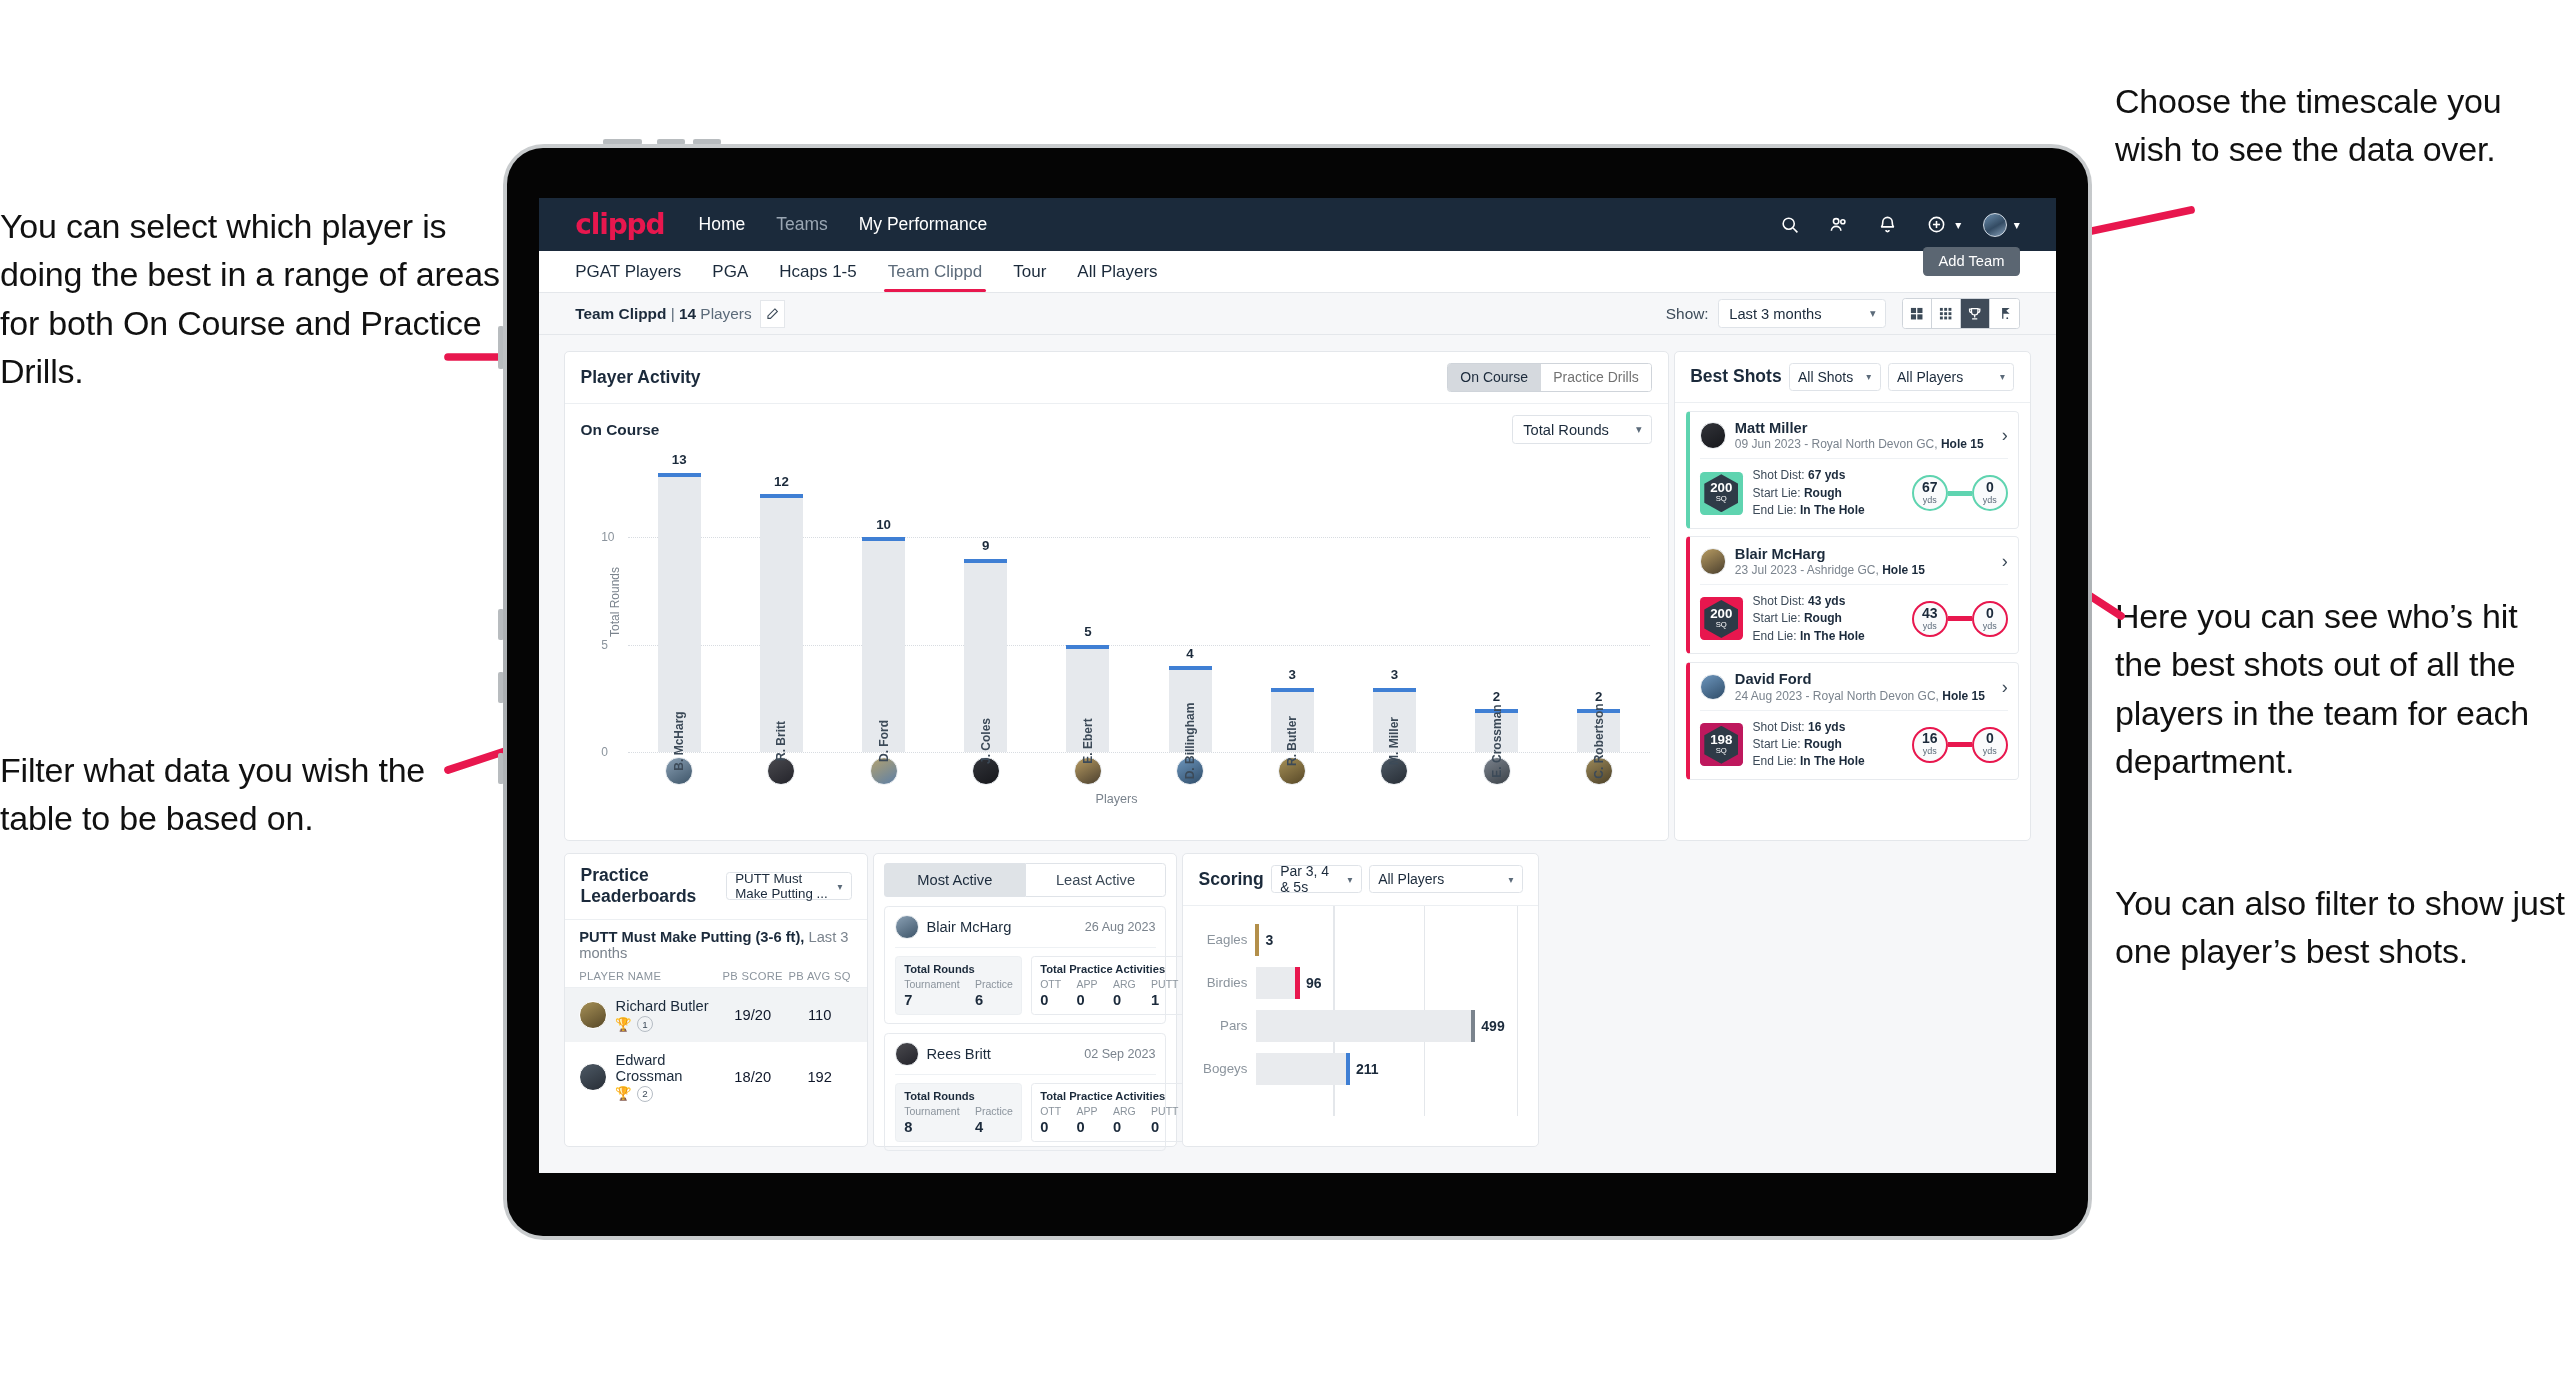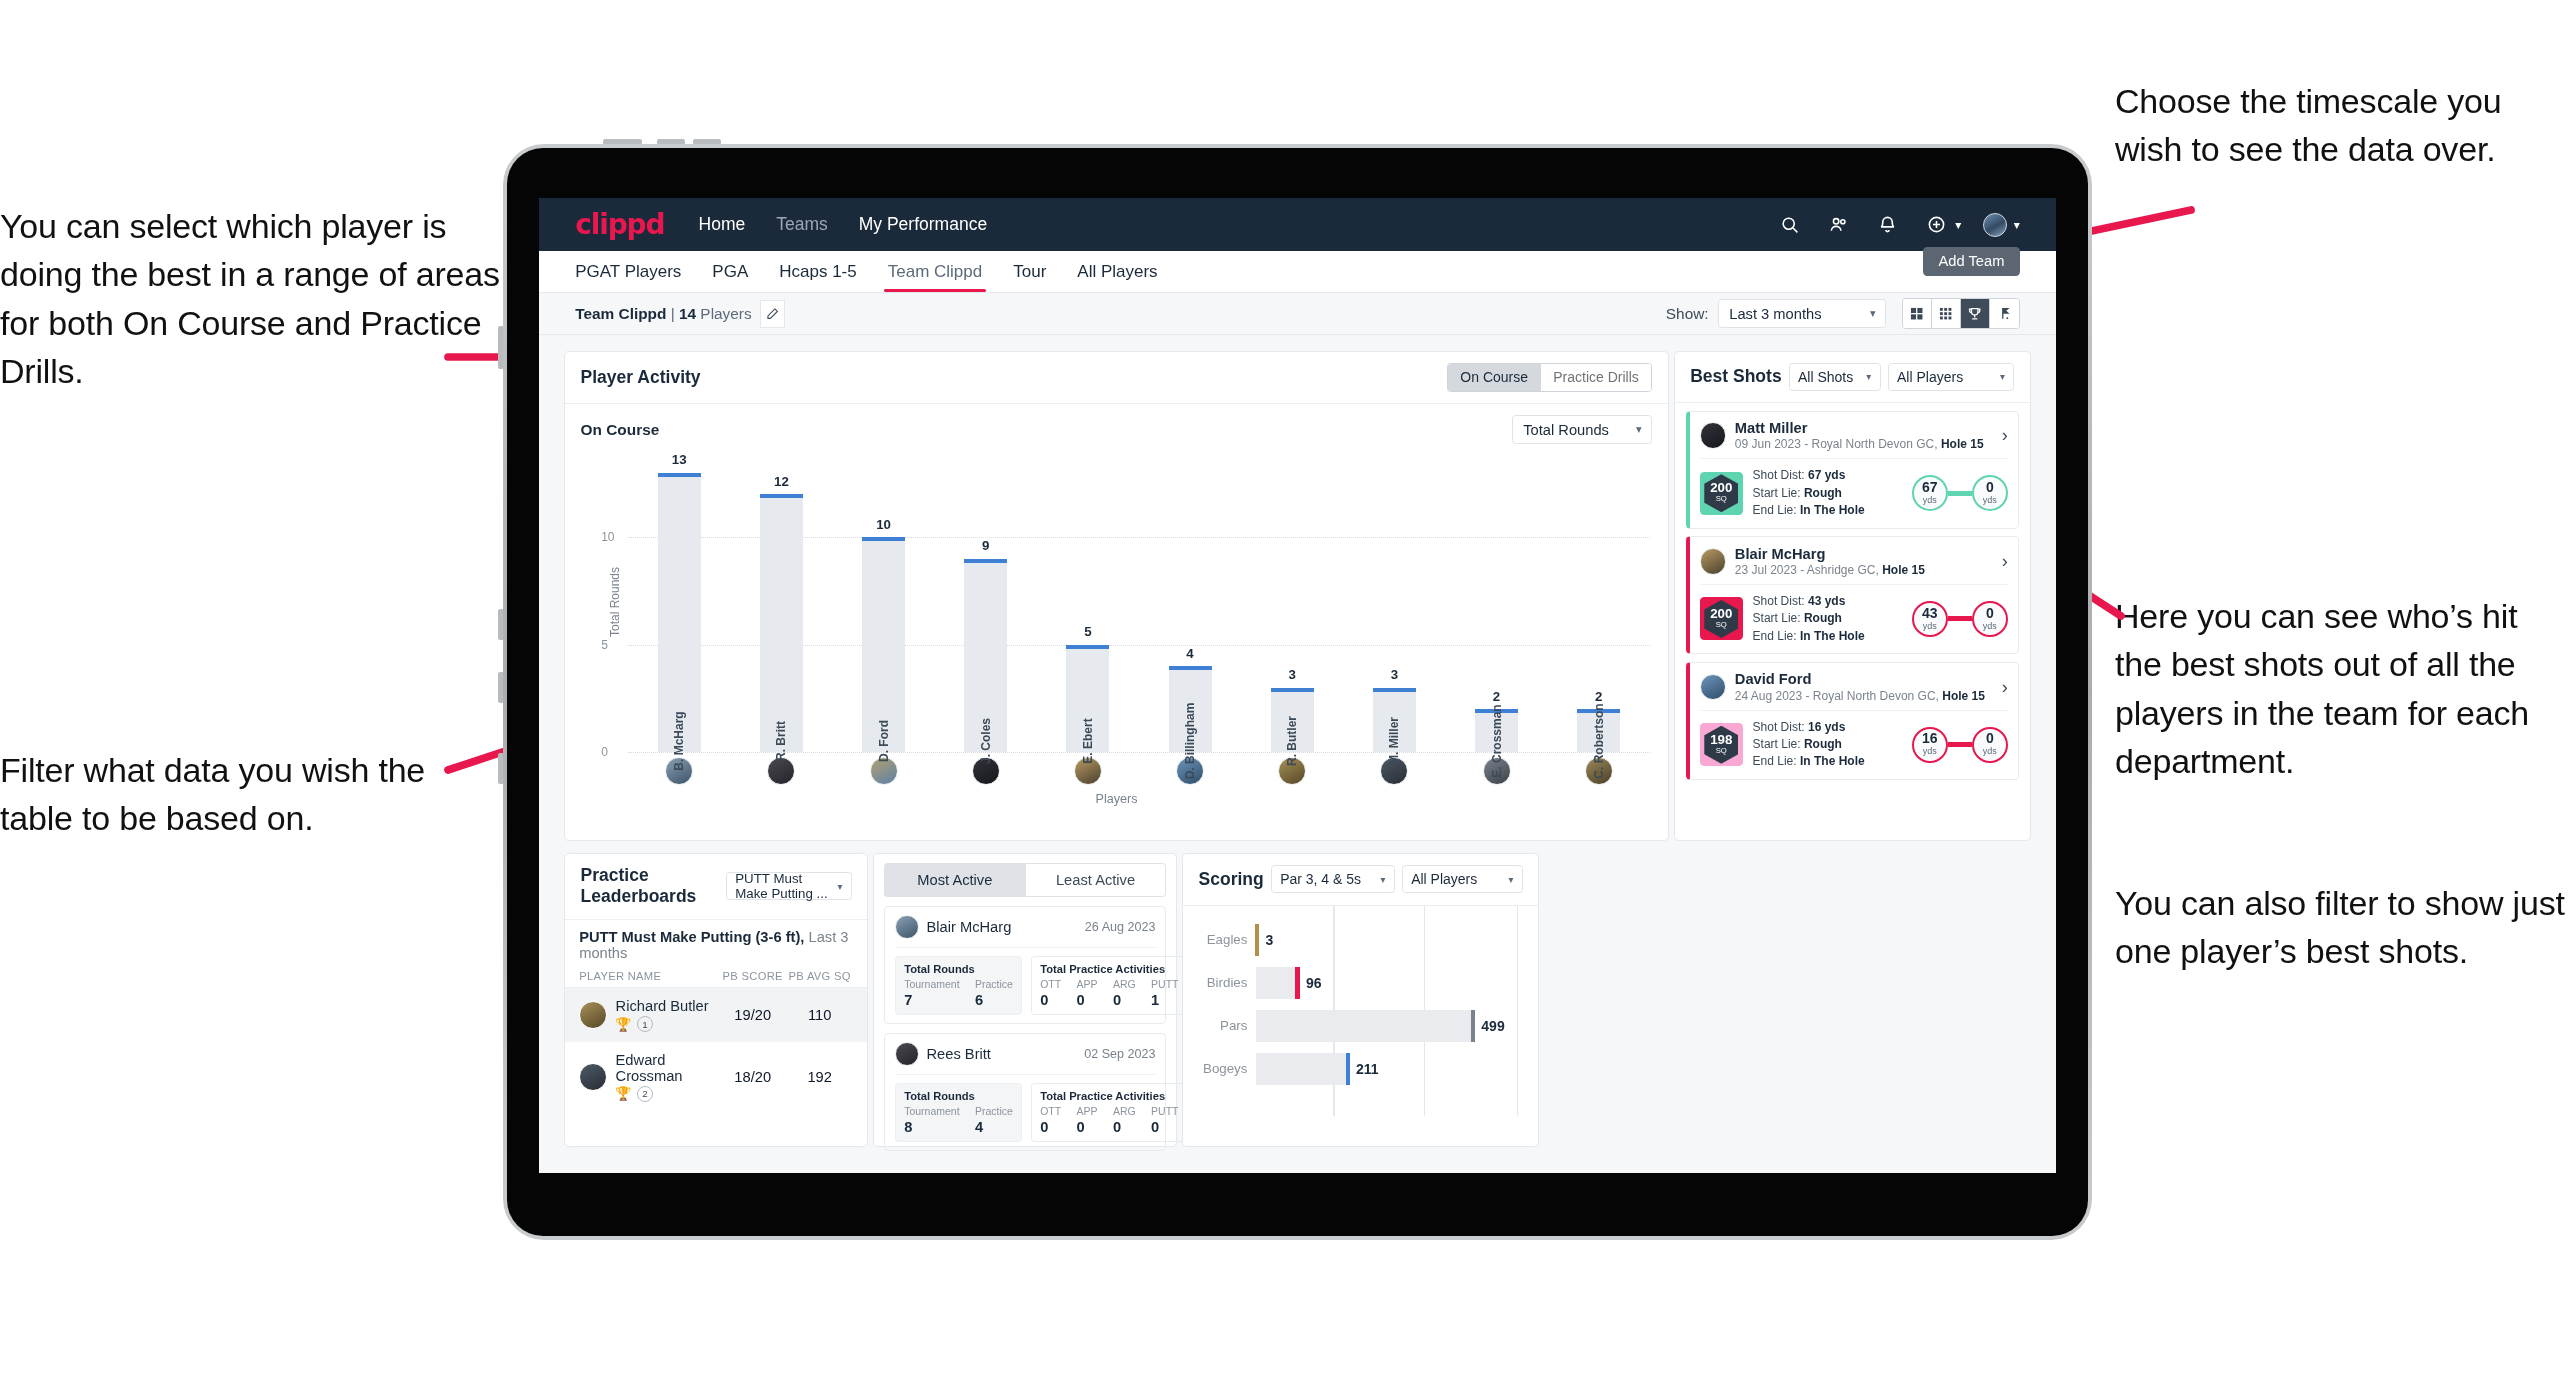--- a/index.html
+++ b/index.html
@@ -332,21 +332,21 @@
     display: flex; gap: 8.4px; margin-top: 7.7px;
     border-top: 0.7px solid #eef1f4; padding-top: 7.7px;
   }
   .blk { border: 0.7px solid #e7eaee; border-radius: 3.5px; padding: 6.3px 8.4px; }
   .blk.grey { background: #f3f5f7; border-color: #eceff2; }
   .blk-t { font-size: 11.2px; font-weight: 700; color: #1b2a3b; }
   .blk-cols { display: flex; gap: 15.4px; margin-top: 3.5px; }
   .blk-col .k { font-size: 10.5px; color: #8b949d; }
   .blk-col .v { font-size: 14.7px; font-weight: 700; color: #1b2a3b; margin-top: 1.4px; }
 
-  #sc-type { width: 124px; }
+  #sc-type { width: 91px; }
   #sc-players { flex: 1; }
   #scoring-chart { position: relative; padding: 12.6px 12.6px 0 12.6px; height: 210px; }
   .hrow { display: flex; align-items: center; height: 43px; }
   .hcat { width: 60px; text-align: right; padding-right: 8.4px; font-size: 13.3px; color: #8b949d; }
   .htrack { flex: 1; position: relative; height: 100%; }
   .hbar {
     position: absolute; left: 0; top: 5.6px; bottom: 5.6px;
     background: #e9ebee;
   }
   .hcap { position: absolute; top: 5.6px; bottom: 5.6px; width: 4.2px; }
@@ -691,21 +691,21 @@
                   <div class="shot-card" style="border-left-color: rgb(232, 23, 78);">
                     <div class="shot-head">
                       <div class="shot-av" style="background:linear-gradient(150deg,#6d96bd,#2f4c68)"></div>
                       <div>
                         <div class="shot-name">David Ford</div>
                         <div class="shot-meta">24 Aug 2023 - Royal North Devon GC, <b>Hole 15</b></div>
                       </div>
                       <div class="shot-chev">›</div>
                     </div>
                     <div class="shot-body">
-                      <div class="sq-tile" style="background:#f9a8d4">
+                      <div class="sq-tile" style="background:#be185d">
                         <div class="hex">
                           <div class="n">198</div>
                           <div class="u">SQ</div>
                         </div>
                       </div>
                       <div class="shot-lines">
                         <div>Shot Dist: <b>16 yds</b></div>
                         <div>Start Lie: <b>Rough</b></div>
                         <div>End Lie: <b>In The Hole</b></div>
                       </div>

